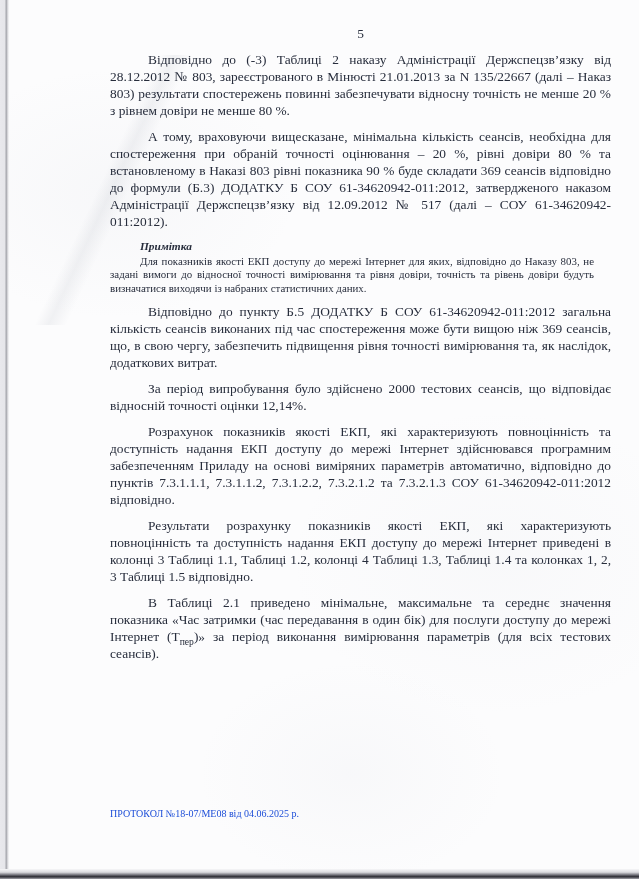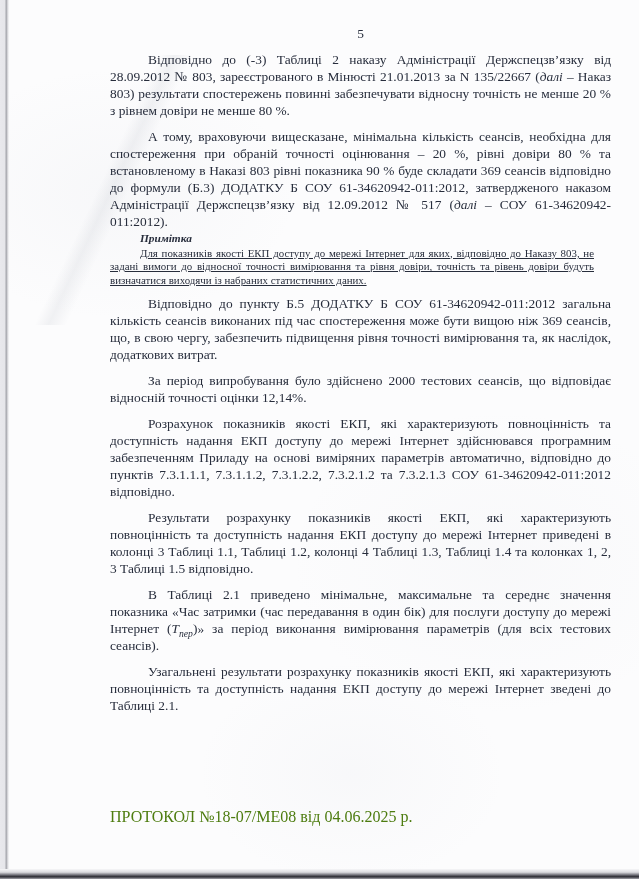--- a/index.html
+++ b/index.html
@@ -57,78 +57,76 @@
   }
   .page-number {
     text-align: center;
     margin: 0 0 9px 0;
   }
   .para {
     margin: 0 0 9px 0;
     text-indent: 38px;
   }
   .para.first { text-indent: 0; }
-  .para.tight { margin-bottom: 2px; }
-  .it { font-style: italic; }
+  .para.tight { margin-bottom: 10px; }
+  .it { }
   sub { font-size: 0.72em; line-height: 0; }
   .note {
     margin: 0 17px 8px 0;
     font-size: 10.9px;
     line-height: 13.6px;
   }
   .note-title {
     font-weight: 700;
     font-style: italic;
     text-indent: 30px;
     font-size: 11.4px;
     margin: 0 0 1px 0;
     text-align: left;
   }
   .note-text {
     text-indent: 30px;
     text-align: justify;
-    text-decoration: underline;
   }
   .footer {
     position: absolute;
     left: 110px;
     top: 808px;
-    font-size: 16px;
-    color: #4d7c0f;
+    font-size: 10px;
+    color: #1d4ed8;
   }
 </style>
 </head>
 <body>
 
 <div class="page">
   <div class="scan-crease"></div>
 
   <div class="content">
     <div class="page-number">5</div>
 
 
-    <p class="para"><span>Відповідно до (-3) Таблиці 2 наказу Адміністрації Держспецзв’язку від 28.09.2012 № 803, зареєстрованого в Мінюсті 21.01.2013 за N 135/22667 (</span><span class="it">далі</span><span> – Наказ 803) результати спостережень повинні забезпечувати відносну точність не менше 20 % з рівнем довіри не менше 80 %.</span></p>
+    <p class="para"><span>Відповідно до (-3) Таблиці 2 наказу Адміністрації Держспецзв’язку від 28.12.2012 № 803, зареєстрованого в Мінюсті 21.01.2013 за N 135/22667 (</span><span class="it">далі</span><span> – Наказ 803) результати спостережень повинні забезпечувати відносну точність не менше 20 % з рівнем довіри не менше 80 %.</span></p>
 
     <p class="para tight"><span>А тому, враховуючи вищесказане, мінімальна кількість сеансів, необхідна для спостереження при обраній точності оцінювання – 20 %, рівні довіри 80 % та встановленому в Наказі 803 рівні показника 90 % буде складати 369 сеансів відповідно до формули (Б.3) ДОДАТКУ Б СОУ 61-34620942-011:2012, затвердженого наказом Адміністрації Держспецзв’язку від 12.09.2012 № 517 (</span><span class="it">далі</span><span> – СОУ 61-34620942-011:2012).</span></p>
 
     <div class="note">
       <div class="note-title">Примітка</div>
       <div class="note-text">Для показників якості ЕКП доступу до мережі Інтернет для яких, відповідно до Наказу 803, не задані вимоги до відносної точності вимірювання та рівня довіри, точність та рівень довіри будуть визначатися виходячи із набраних статистичних даних.</div>
     </div>
 
     <p class="para"><span>Відповідно до пункту Б.5 ДОДАТКУ Б СОУ 61-34620942-011:2012 загальна кількість сеансів виконаних під час спостереження може бути вищою ніж 369 сеансів, що, в свою чергу, забезпечить підвищення рівня точності вимірювання та, як наслідок, додаткових витрат.</span></p>
 
     <p class="para"><span>За період випробування було здійснено 2000 тестових сеансів, що відповідає відносній точності оцінки 12,14%.</span></p>
 
     <p class="para"><span>Розрахунок показників якості ЕКП, які характеризують повноцінність та доступність надання ЕКП доступу до мережі Інтернет здійснювався програмним забезпеченням Приладу на основі виміряних параметрів автоматично, відповідно до пунктів 7.3.1.1.1, 7.3.1.1.2, 7.3.1.2.2, 7.3.2.1.2 та 7.3.2.1.3 СОУ 61-34620942-011:2012 відповідно.</span></p>
 
     <p class="para"><span>Результати розрахунку показників якості ЕКП, які характеризують повноцінність та доступність надання ЕКП доступу до мережі Інтернет приведені в колонці 3 Таблиці 1.1, Таблиці 1.2, колонці 4 Таблиці 1.3, Таблиці 1.4 та колонках 1, 2, 3 Таблиці 1.5 відповідно.</span></p>
 
     <p class="para"><span>В Таблиці 2.1 приведено мінімальне, максимальне та середнє значення показника «Час затримки (час передавання в один бік) для послуги доступу до мережі Інтернет (</span><span class="it">Т</span><sub class="it">пер</sub><span>)» за період виконання вимірювання параметрів (для всіх тестових сеансів).</span></p>
 
-    <p class="para"><span>Узагальнені результати розрахунку показників якості ЕКП, які характеризують повноцінність та доступність надання ЕКП доступу до мережі Інтернет зведені до Таблиці 2.1.</span></p>
   </div>
 
   <div class="footer">ПРОТОКОЛ №18-07/МЕ08 від 04.06.2025 р.</div>
 
   <div class="scan-edge-left"></div>
   <div class="scan-edge-bottom"></div>
 </div>
 
 </body></html>

